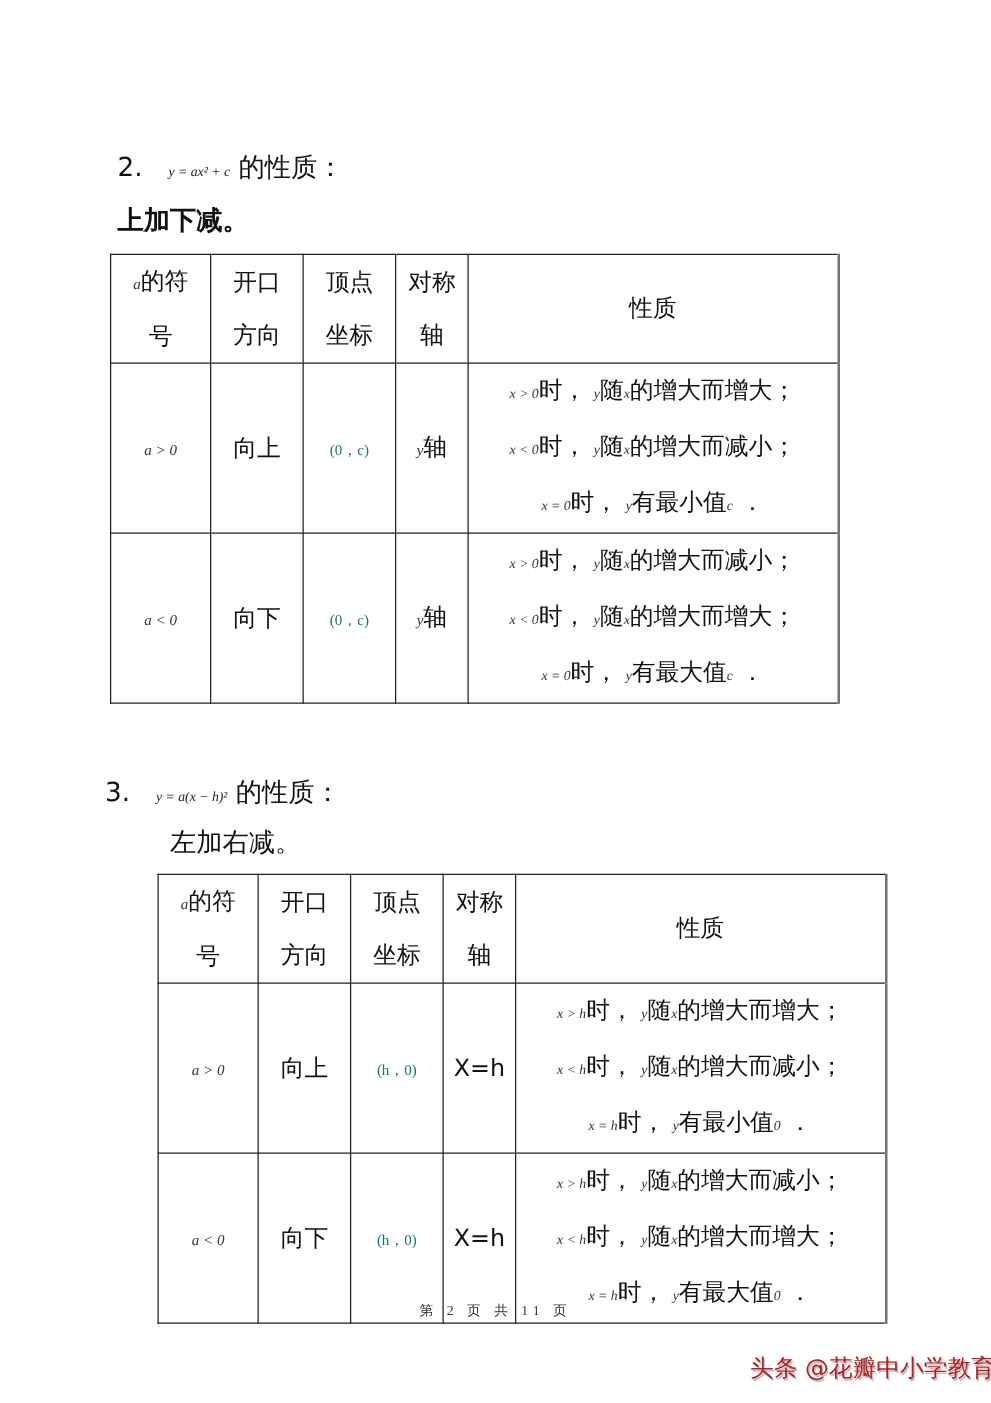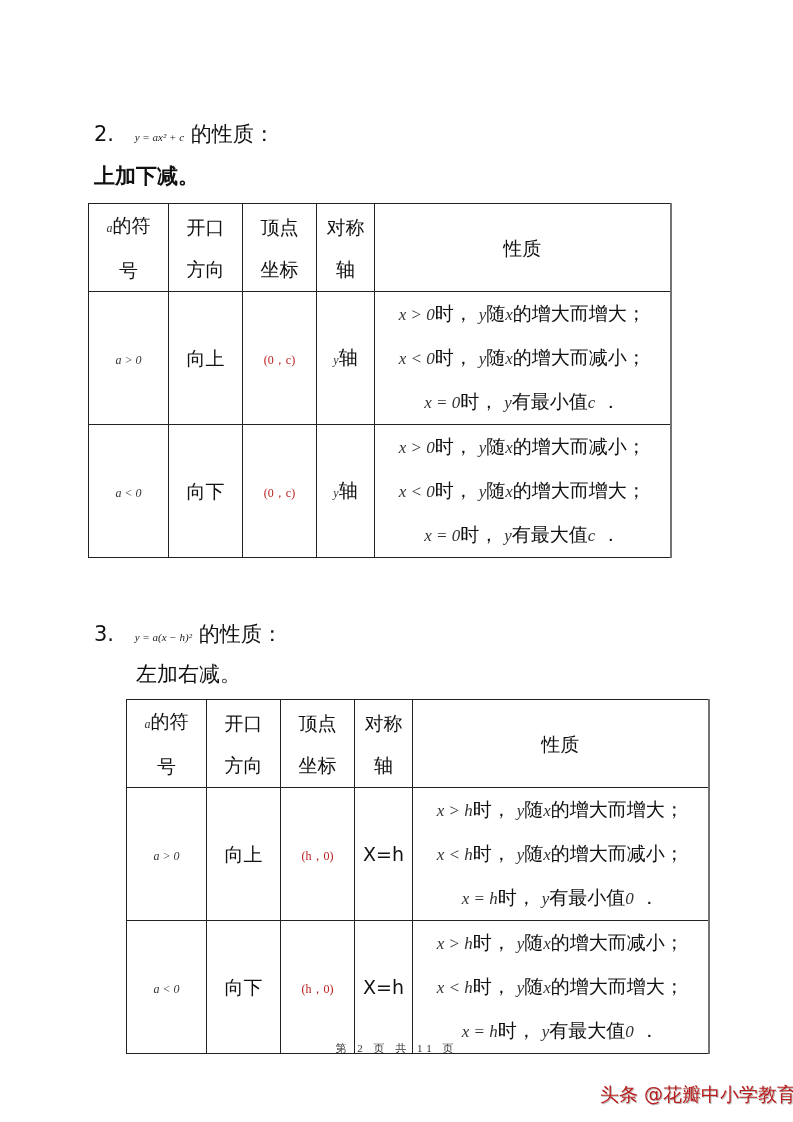--- a/index.html
+++ b/index.html
@@ -14,23 +14,23 @@
   table.props {
     position: absolute; border-collapse: collapse; table-layout: fixed;
   }
   table.props td {
     border: 1.5px solid #222; text-align: center; vertical-align: middle; padding: 0;
     font-size: 19px; line-height: 42px;
   }
   table.props tr.head td { line-height: 42px; }
   table.props .outer-right { border-right: 2px solid #737373; }
   .m-small { font-family: "Liberation Serif", serif; font-style: italic; font-size: 12px; color: #333; }
-  .m-paren { font-family: "Liberation Serif", serif; font-size: 12px; color: #b91c1c; }
+  .m-paren { font-family: "Liberation Serif", serif; font-size: 12px; color: #0f766e; }
   .prop-line { line-height: 42px; font-size: 19px; white-space: nowrap; }
-  .prop-line .m-small { font-size: 17px; }
+  .prop-line .m-small { font-size: 11px; }
   .footer { position: absolute; left: 0; width: 793px; top: 1041px; text-align: center;
     font-family: "Liberation Serif", "DejaVu Serif", serif; font-size: 11px; color: #333; letter-spacing: 4px; }
   .watermark { position: absolute; left: 600px; top: 1082px; font-size: 19px; color: #b91c1c;
     text-shadow: 1px 1px 0 #bbb; white-space: nowrap; }
 </style>
 </head>
 <body>
 
 <div class="heading" style="left:94px; top:120px;text-align:center;">
   <span class="num">2.</span>
@@ -73,21 +73,21 @@
     <td><span class="m-small">y</span><span>轴</span></td>
     <td class="outer-right">
       <div class="prop-line"><span class="m-small">x &gt; 0</span><span>时，</span> <span class="m-small">y</span><span>随</span><span class="m-small">x</span><span>的增大而减小；</span></div>
       <div class="prop-line"><span class="m-small">x &lt; 0</span><span>时，</span> <span class="m-small">y</span><span>随</span><span class="m-small">x</span><span>的增大而增大；</span></div>
       <div class="prop-line"><span class="m-small">x = 0</span><span>时，</span> <span class="m-small">y</span><span>有最大值</span><span class="m-small">c</span> <span>．</span></div>
     </td>
   </tr>
 </tbody>
   </table>
 
-<div class="heading" style="left:94px; top:620px;">
+<div class="heading" style="left:84px; top:620px;">
   <span class="num">3.</span>
   <span class="math">y = a(x − h)²</span>
   <span>的性质：</span>
 </div>
 <div class="sub" style="left:136px; top:660px;">左加右减。</div>
 
 <table class="props" style="left:126px; top:699px; width:582px;">
   <colgroup>
       <col style="width:80px">
       <col style="width:74px">

